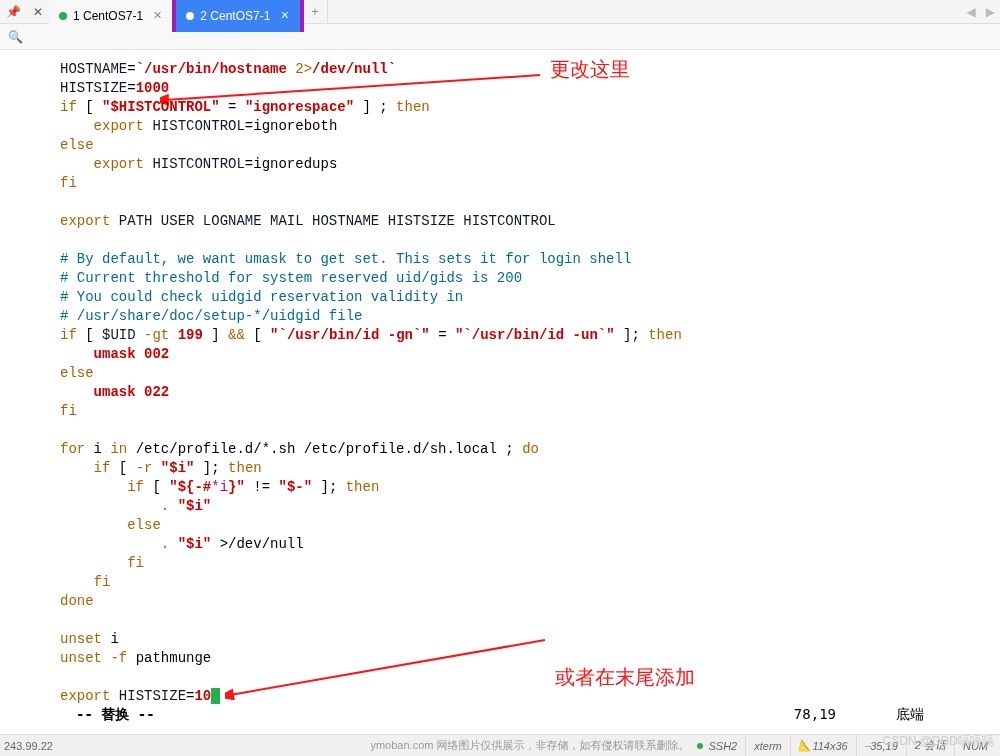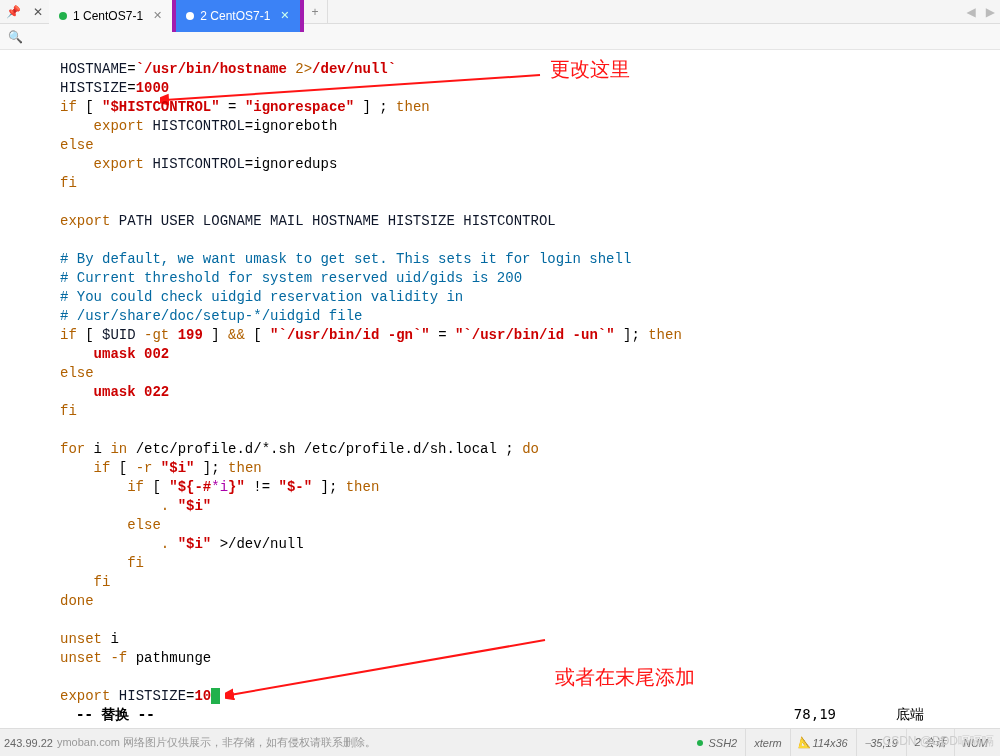--- a/index.html
+++ b/index.html
@@ -26,21 +26,21 @@
 .c-or { color: #b06000; } 
 .c-bl { color: #0369a1; } 
 .c-mg { color: #aa00aa; } 
 .cursor-block { background: #22b14c; color: #22b14c; display: inline-block; width: 9px; height: 16px; vertical-align: text-bottom; }
 .annot { position: absolute; color: #ff1414; font-family: Liberation Mono, monospace; font-size: 20px; font-weight: 500; }
 .arrow-svg { position: absolute; pointer-events: none; }
 .vim-status { font-family: "Consolas", monospace; font-size: 14px; padding: 0 76px; height: 22px; display: flex; }
 .vim-status .mode { font-weight: bold; }
 .vim-status .gap { flex: 1; }
 .vim-status .pos { margin-right: 60px; }
-.bottombar { position: absolute; bottom: 0; left: 0; right: 0; height: 28px; background: #f0f0f0; border-top: 1px solid #ddd; display: flex; align-items: center; font-size: 11px; color: #666; padding: 0 4px; }
+.bottombar { position: absolute; bottom: 0; left: 0; right: 0; height: 22px; background: #f0f0f0; border-top: 1px solid #ddd; display: flex; align-items: center; font-size: 11px; color: #666; padding: 0 4px; text-align: right; }
 .bottombar .left { flex: 0 0 auto; }
 .bottombar .mid { flex: 1; color: #999; padding-left: 4px; }
 .bottombar .seg { padding: 0 8px; border-left: 1px solid #ddd; display: flex; align-items: center; height: 100%; font-style: italic; }
 .bottombar .seg.first { border-left: none; }
 .bottombar .ind { width: 6px; height: 6px; border-radius: 50%; background: #22b14c; margin-right: 5px; }
 .side-label { position: absolute; left: 0; top: 556px; writing-mode: horizontal-tb; font-size: 12px; color: #333; background: #f5f5f5; padding: 2px 4px; border: 1px solid #ddd; }
 .side-label2 { position: absolute; left: 0; top: 578px; font-size: 12px; color: #333; background: #f5f5f5; padding: 2px 4px; border: 1px solid #ddd; }
 .watermark { position: absolute; right: 6px; bottom: 6px; color: #ccc; font-size: 12px; font-family: Arial; margin-top: 37px; }
 </style>
 </head>

